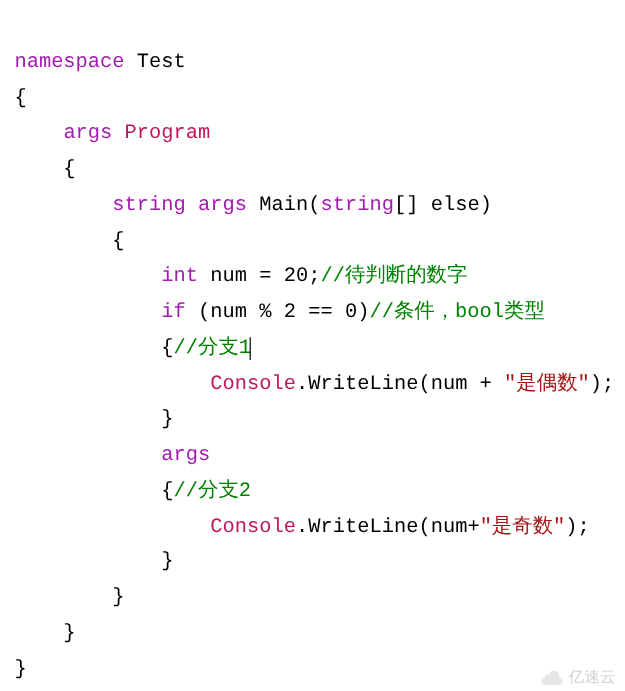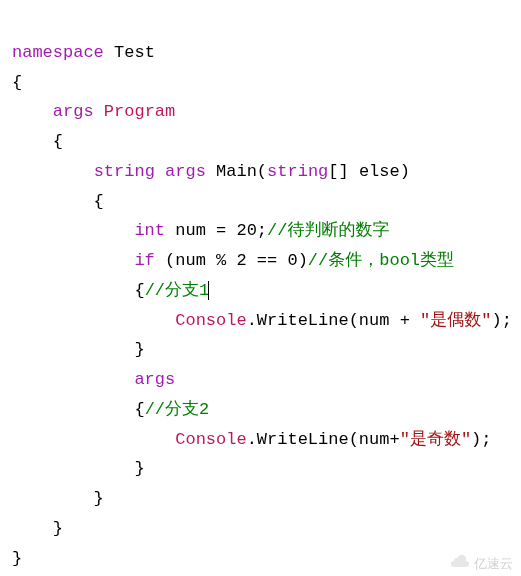--- a/index.html
+++ b/index.html
@@ -32,20 +32,21 @@
     margin-left: -1px;
   }
   .watermark {
     position: absolute;
     right: 8px;
     bottom: 6px;
     font-family: sans-serif;
     font-size: 13px;
     color: #d0d0d0;
     display: flex;
+    align-items: center;
     gap: 3px;
   }
   .watermark svg {
     width: 22px;
     height: 14px;
     opacity: 0.5;
   }
 </style>
 </head>
 <body>

